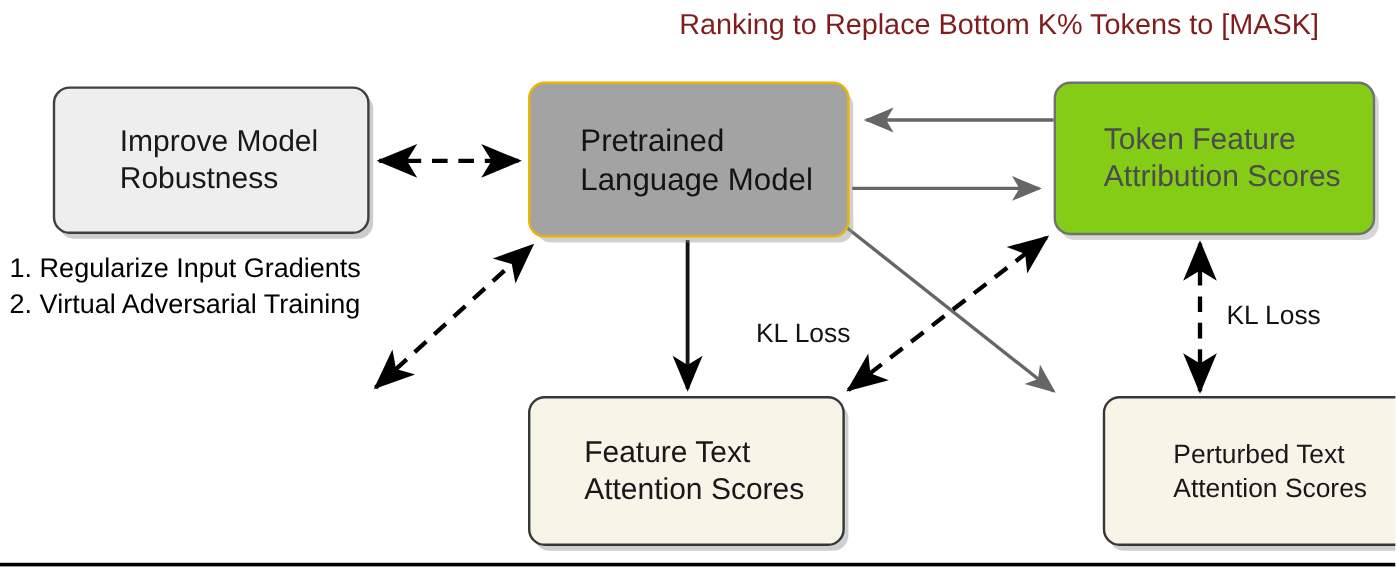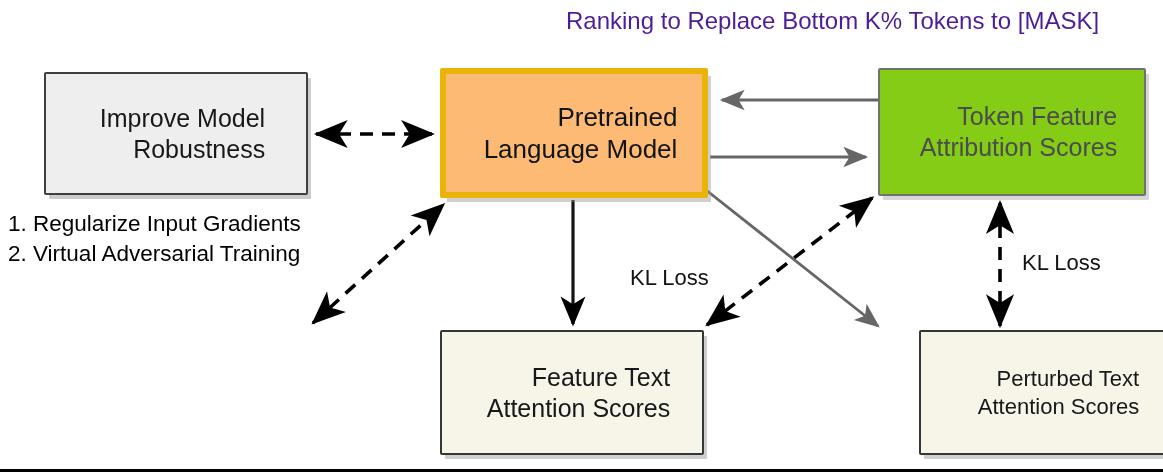--- a/index.html
+++ b/index.html
@@ -23,57 +23,57 @@
     position: absolute;
     left: 0;
     top: 0;
     width: 1163px;
     height: 475px;
     pointer-events: none;
   }
   .node {
     position: absolute;
     box-sizing: border-box;
-    border-radius: 2px;
+    border-radius: 14px;
     display: flex;
     align-items: center;
     justify-content: center;
-    text-align: right;
+    text-align: left;
     line-height: 1.24;
     white-space: pre-line;
     z-index: 3;
     padding-left: 13px;
   }
   .node.gray-dark {
     background: #eeeeee;
     border: 2.5px solid #3d4043;
     color: #16181a;
     box-shadow: 4px 5px 0 -1px rgba(120,120,120,0.38);
   }
   .node.gray-light {
     background: #84cc16;
     border: 2.5px solid #6f7173;
     color: #4a4c4e;
     box-shadow: 4px 5px 0 -1px rgba(140,140,140,0.35);
   }
   .node.white {
-    background: #fdba74;
-    border: 6px solid #eab308;
+    background: #a3a3a3;
+    border: 2px solid #eab308;
     color: #111315;
     box-shadow: 5px 6px 0 -2px rgba(150,150,150,0.45);
   }
   .node.cream {
     background: #f7f4e8;
     border: 2.5px solid #34373a;
     color: #16181a;
     box-shadow: 4px 5px 0 -1px rgba(135,135,135,0.40);
   }
   .caption {
     position: absolute;
-    color: #4c1d95;
+    color: #7f1d1d;
     white-space: nowrap;
     z-index: 4;
   }
   .edge-label {
     position: absolute;
     color: #111315;
     font-size: 22px;
     white-space: nowrap;
     z-index: 5;
   }

